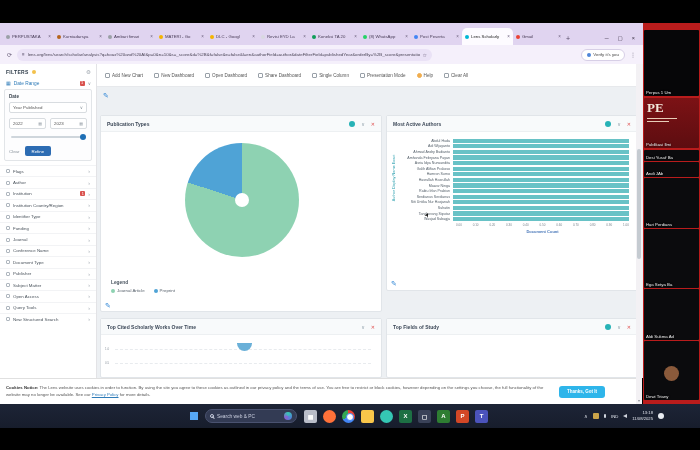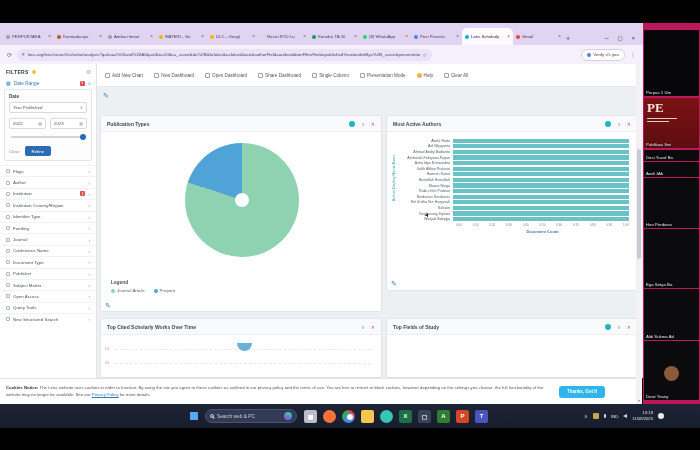--- a/index.html
+++ b/index.html
@@ -138,21 +138,21 @@
   #tray { display:flex; align-items:center; gap:5px; margin-left:auto; margin-right:36px; }
   .trayico { font-size:5px; color:#cfd3dc; }
   .micshape { width:2.4px; height:4.5px; background:#cfd3dc; border-radius:1.2px; }
   .volshape { width:0; height:0; border-top:2.5px solid transparent; border-bottom:2.5px solid transparent;
               border-right:4px solid #cfd3dc; }
   #traylang { font-size:4.3px; color:#dfe3ec; }
   #clockblk { text-align:right; font-size:4.2px; color:#dfe3ec; line-height:1.35; }
   #bell { width:6px; height:6px; border-radius:50%; background:#e9ecf2; }
 
   
-  #pstrip { left:643px; top:23px; width:57px; height:381px; background:#be185d; overflow:hidden; }
+  #pstrip { left:643px; top:23px; width:57px; height:381px; background:#b91c1c; overflow:hidden; }
   .ptile { position:absolute; left:1px; width:55px; background:#0b0b0d; border-radius:1px; overflow:hidden; }
   .pname { position:absolute; left:2px; bottom:1px; font-size:4.3px; color:#f0f0f0;
            text-shadow:0 0 2px #000; white-space:nowrap; }
   #slide { background:linear-gradient(#7c1215,#5d0d10); }
   #slidebig { position:absolute; left:3px; top:2px; font-family:"Liberation Serif", serif;
               font-weight:bold; font-size:13px; color:#f2e7da; }
   .slideline { position:absolute; left:3px; height:1px; background:#e8cdb8; }
   .pavatar { position:absolute; left:50%; top:42%; width:15px; height:15px; margin-left:-7.5px;
              border-radius:50%; background:#8a5a3b; }
 

